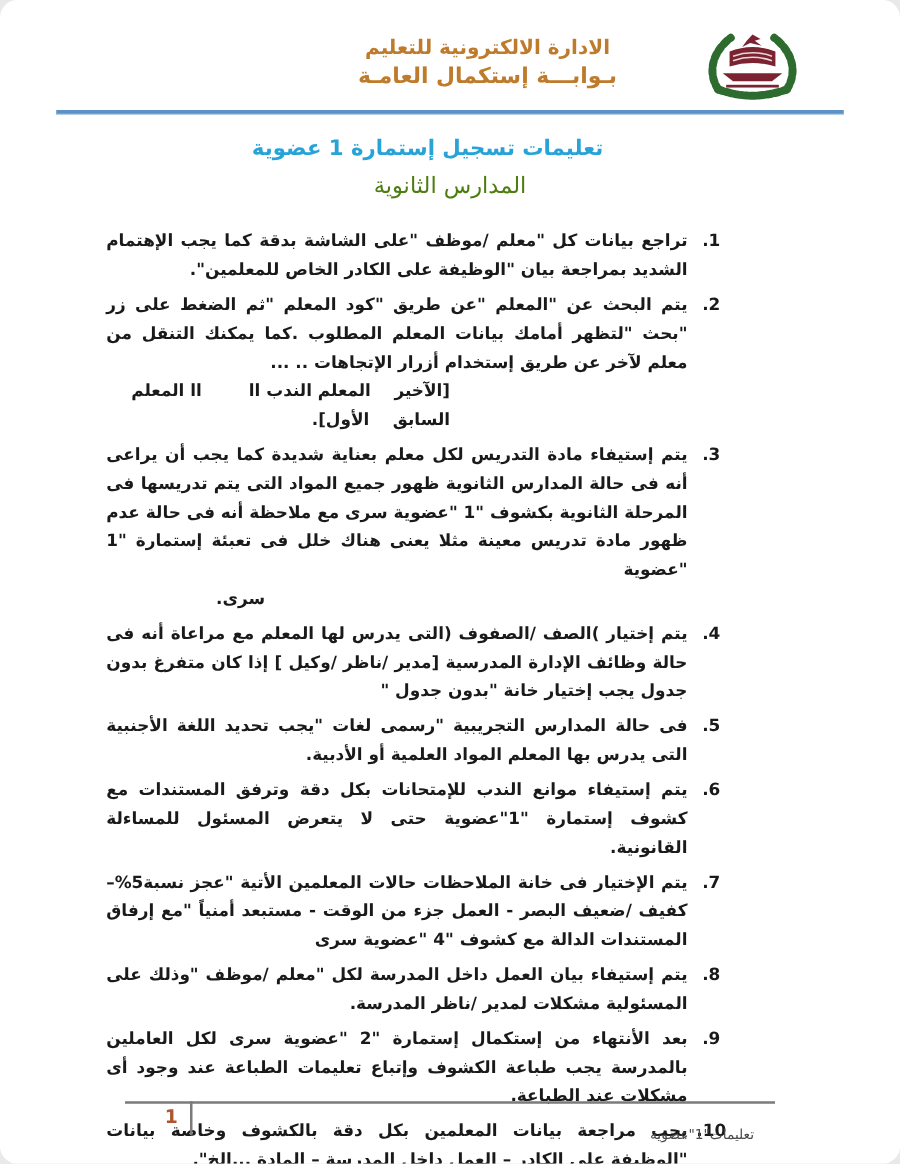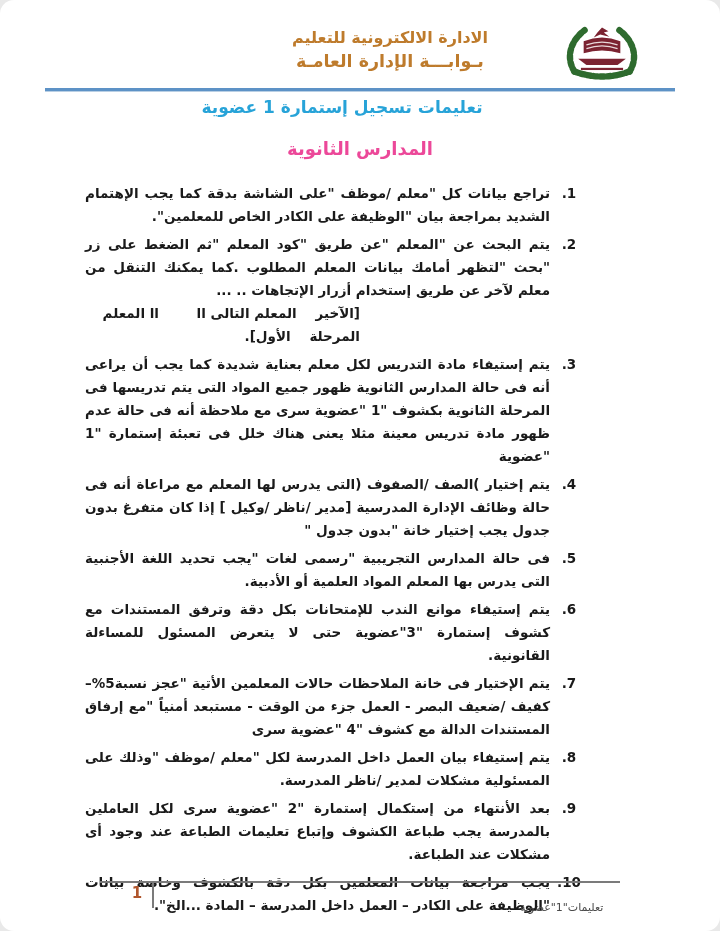--- a/index.html
+++ b/index.html
@@ -15,26 +15,26 @@
     position:absolute;top:26px;left:240px;width:300px;text-align:center;
     color:#be7b2c;font-weight:bold;line-height:1.45;
   }
   .org .l1{font-size:16px;}
   .org .l2{font-size:17.5px;letter-spacing:.5px;}
   .rule-blue{
     position:absolute;top:88px;left:45px;width:630px;height:2.5px;
     background:#5d92c6;border-bottom:1px solid #b9cfe4;
   }
   .doc-title{
-    position:absolute;top:97px;left:0;width:684px;text-align:center;
+    position:absolute;top:109px;left:0;width:684px;text-align:center;
     color:#27a3d8;font-size:17px;font-weight:bold;
   }
   .section-title{
     position:absolute;top:138px;left:0;width:720px;text-align:center;
-    color:#ec4899;font-size:18px;font-weight:bold;
+    color:#4d7c0f;font-size:18px;font-weight:normal;
   }
   
   .list{
     position:absolute;top:182px;left:85px;width:497px;direction:rtl;
     color:#1a1a1a;font-size:13.5px;font-weight:bold;
   }
   .item{display:flex;direction:rtl;margin-bottom:5px;}
   .num{
     flex:0 0 26px;min-width:26px;direction:ltr;text-align:center;
     line-height:23px;
@@ -79,70 +79,71 @@
 
       <g stroke="#e8d8da" stroke-width="1.4" fill="none">
         <path d="M33,25 q17,-6 34,0"></path>
         <path d="M33,29 q17,-6 34,0"></path>
       </g>
     </svg>
   </div>
 
   <div class="org">
     <div class="l1">الادارة الالكترونية للتعليم</div>
-    <div class="l2">بـوابـــة الإدارة العامـة</div>
+    <div class="l2">بـوابـــة إستكمال العامـة</div>
   </div>
 
   <div class="rule-blue"></div>
 
   <div class="doc-title">تعليمات تسجيل إستمارة 1 عضوية</div>
   <div class="section-title">المدارس الثانوية</div>
 
   <div class="list">
 
     <div class="item">
       <div class="num">.1</div>
       <div class="body">
           <div class="text">تراجع بيانات كل "معلم /موظف "على الشاشة بدقة كما يجب الإهتمام الشديد بمراجعة بيان "الوظيفة على الكادر الخاص للمعلمين".</div>
         </div>
     </div>
 
     <div class="item">
       <div class="num">.2</div>
       <div class="body">
         <div class="text">يتم البحث عن "المعلم "عن طريق "كود المعلم "ثم الضغط على زر "بحث "لتظهر أمامك بيانات المعلم المطلوب .كما يمكنك التنقل من معلم لآخر عن طريق إستخدام أزرار الإتجاهات .. ...</div>
-        <div class="tail t2">[الآخير    المعلم التالى اا        اا المعلم المرحلة    الأول].</div>
+        <div class="tail t2">[الآخير    المعلم الندب اا        اا المعلم السابق    الأول].</div>
       </div>
     </div>
 
     <div class="item">
       <div class="num">.3</div>
       <div class="body">
         <div class="text">يتم إستيفاء مادة التدريس لكل معلم بعناية شديدة كما يجب أن يراعى أنه فى حالة المدارس الثانوية ظهور جميع المواد التى يتم تدريسها فى المرحلة الثانوية بكشوف "1 "عضوية سرى مع ملاحظة أنه فى حالة عدم ظهور مادة تدريس معينة مثلا يعنى هناك خلل فى تعبئة إستمارة "1 "عضوية</div>
+        <div class="tail t3">سرى.</div>
       </div>
     </div>
 
     <div class="item">
       <div class="num">.4</div>
       <div class="body">
           <div class="text">يتم إختيار )الصف /الصفوف (التى يدرس لها المعلم مع مراعاة أنه فى حالة وظائف الإدارة المدرسية [مدير /ناظر /وكيل ] إذا كان متفرغ بدون جدول يجب إختيار خانة "بدون جدول "</div>
         </div>
     </div>
 
     <div class="item">
       <div class="num">.5</div>
       <div class="body">
           <div class="text">فى حالة المدارس التجريبية "رسمى لغات "يجب تحديد اللغة الأجنبية التى يدرس بها المعلم المواد العلمية أو الأدبية.</div>
         </div>
     </div>
 
     <div class="item">
       <div class="num">.6</div>
       <div class="body">
-          <div class="text">يتم إستيفاء موانع الندب للإمتحانات بكل دقة وترفق المستندات مع كشوف إستمارة "3"عضوية حتى لا يتعرض المسئول للمساءلة القانونية.</div>
+          <div class="text">يتم إستيفاء موانع الندب للإمتحانات بكل دقة وترفق المستندات مع كشوف إستمارة "1"عضوية حتى لا يتعرض المسئول للمساءلة القانونية.</div>
         </div>
     </div>
 
     <div class="item">
       <div class="num">.7</div>
       <div class="body">
           <div class="text">يتم الإختيار فى خانة الملاحظات حالات المعلمين الأتية "عجز نسبة5%– كفيف /ضعيف البصر - العمل جزء من الوقت - مستبعد أمنياً "مع إرفاق المستندات الدالة مع كشوف "4 "عضوية سرى</div>
         </div>
     </div>
 

